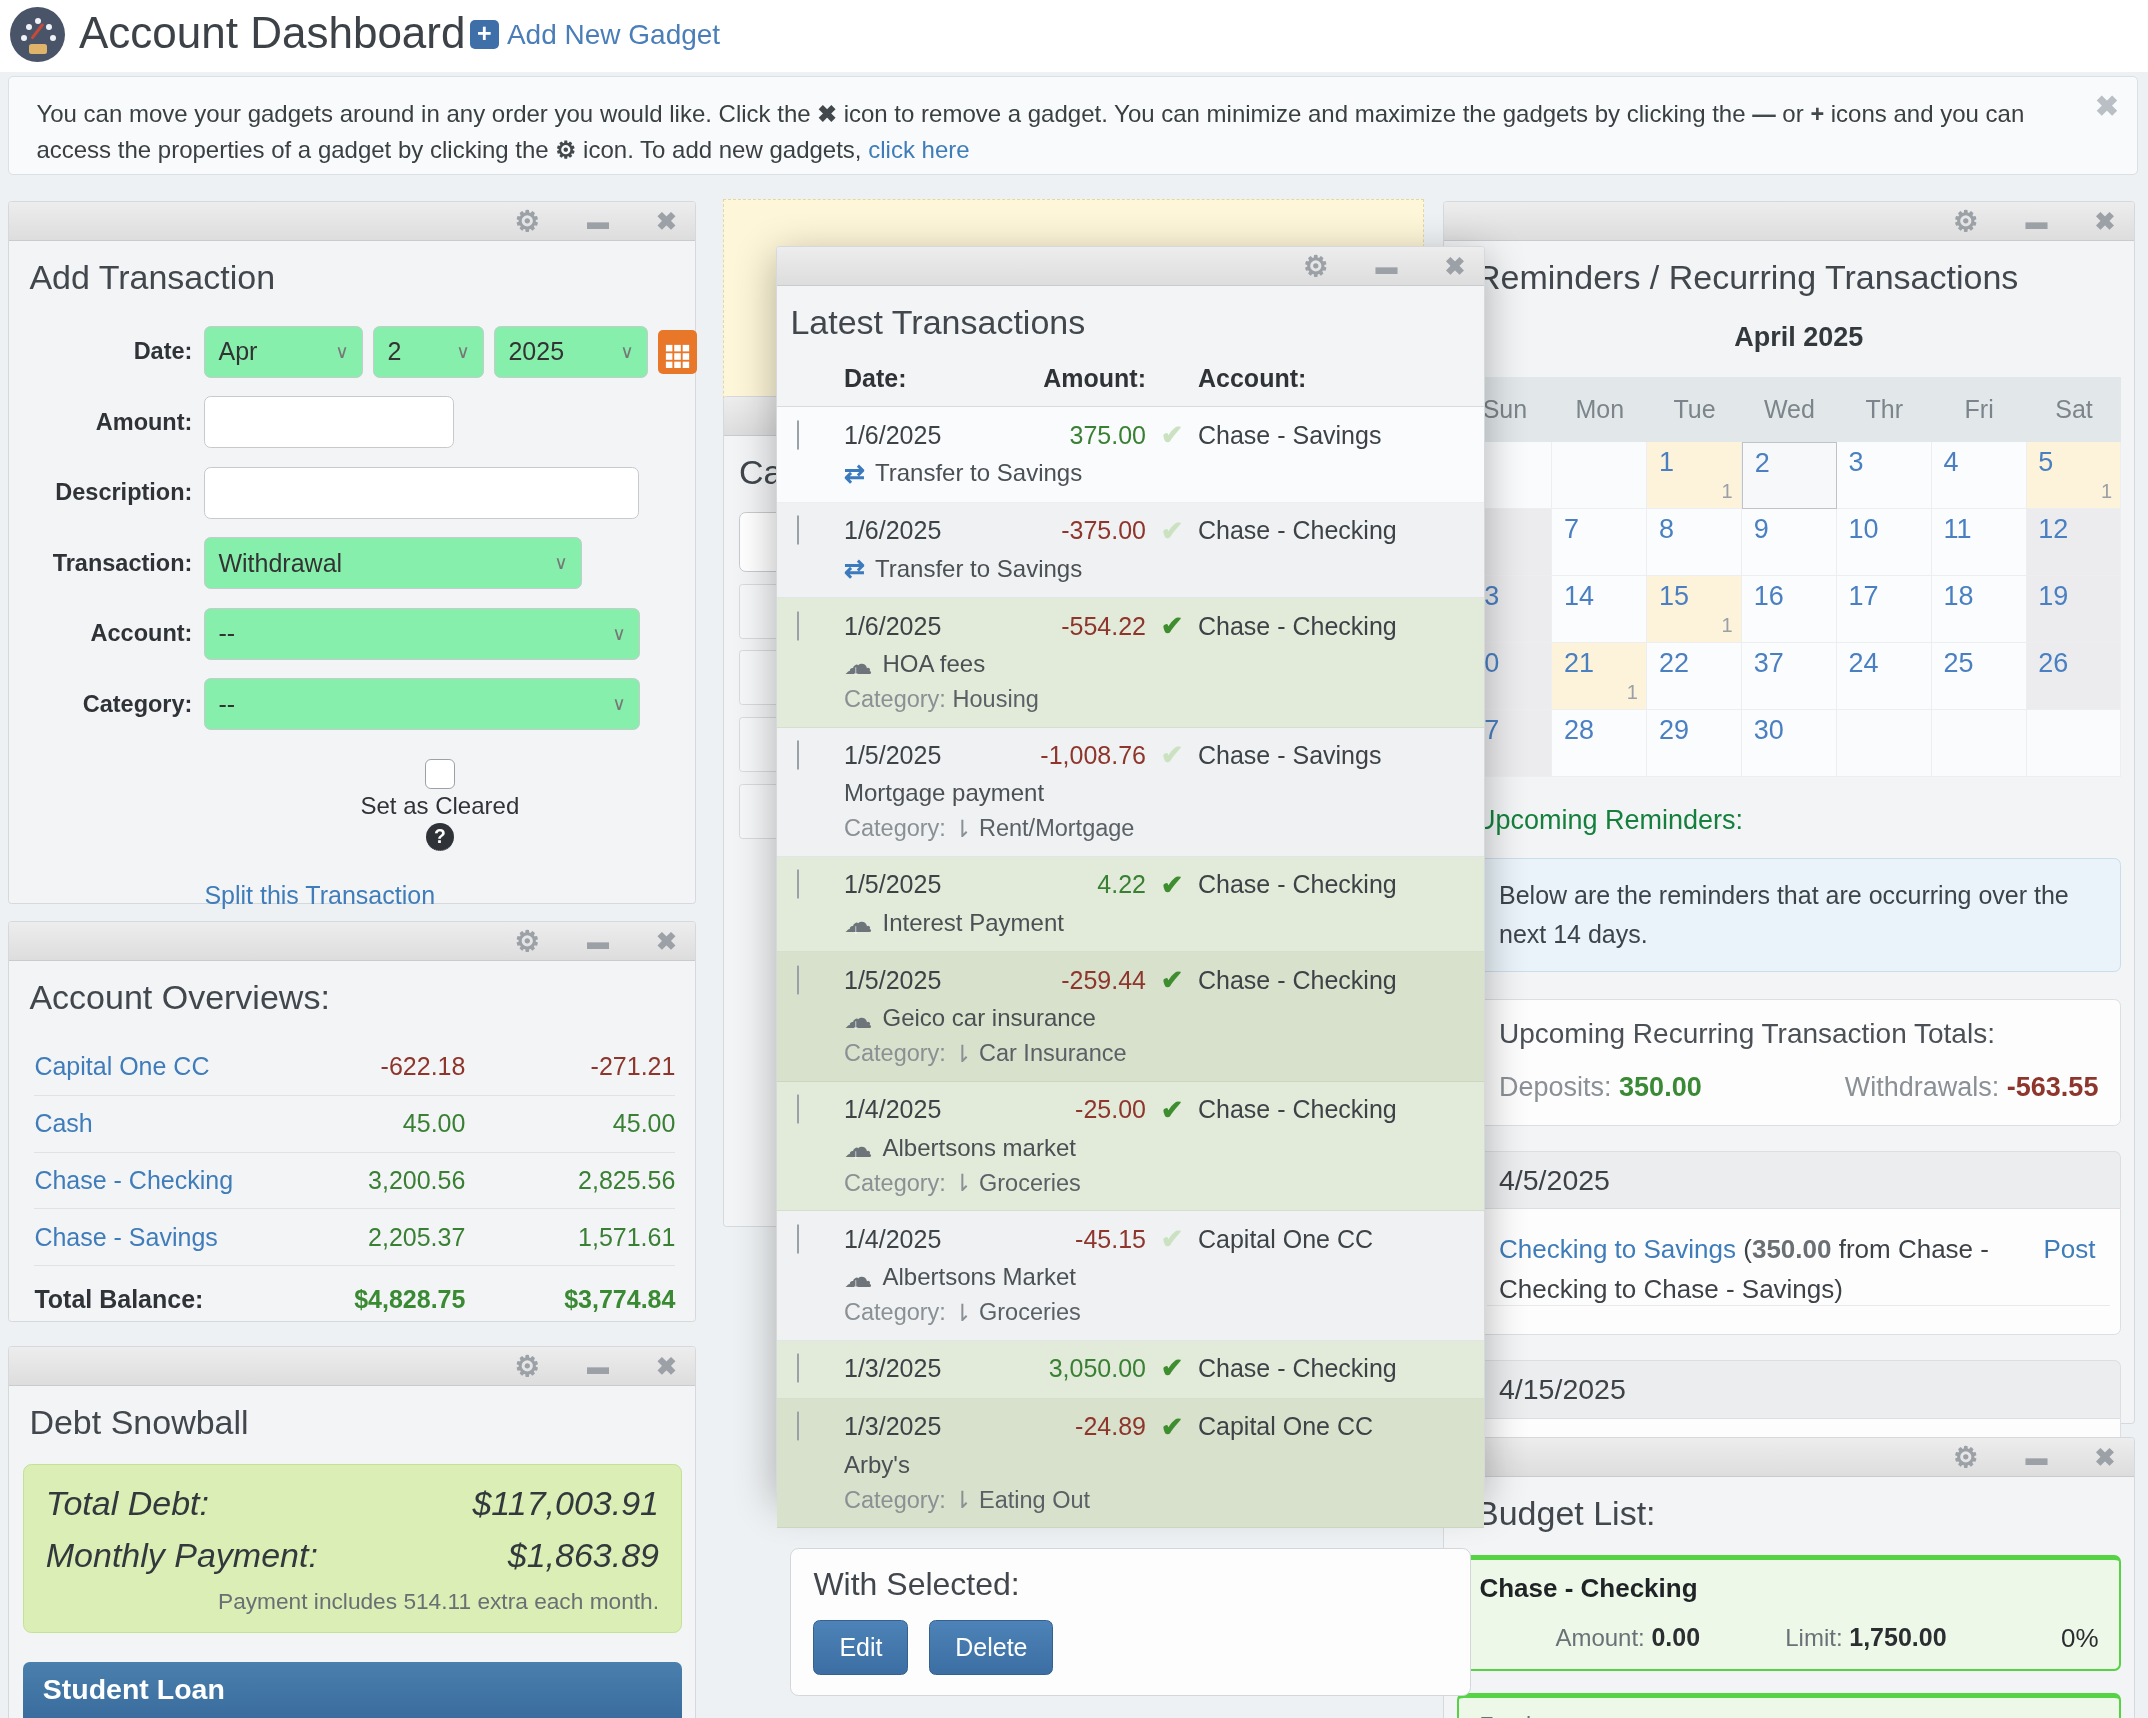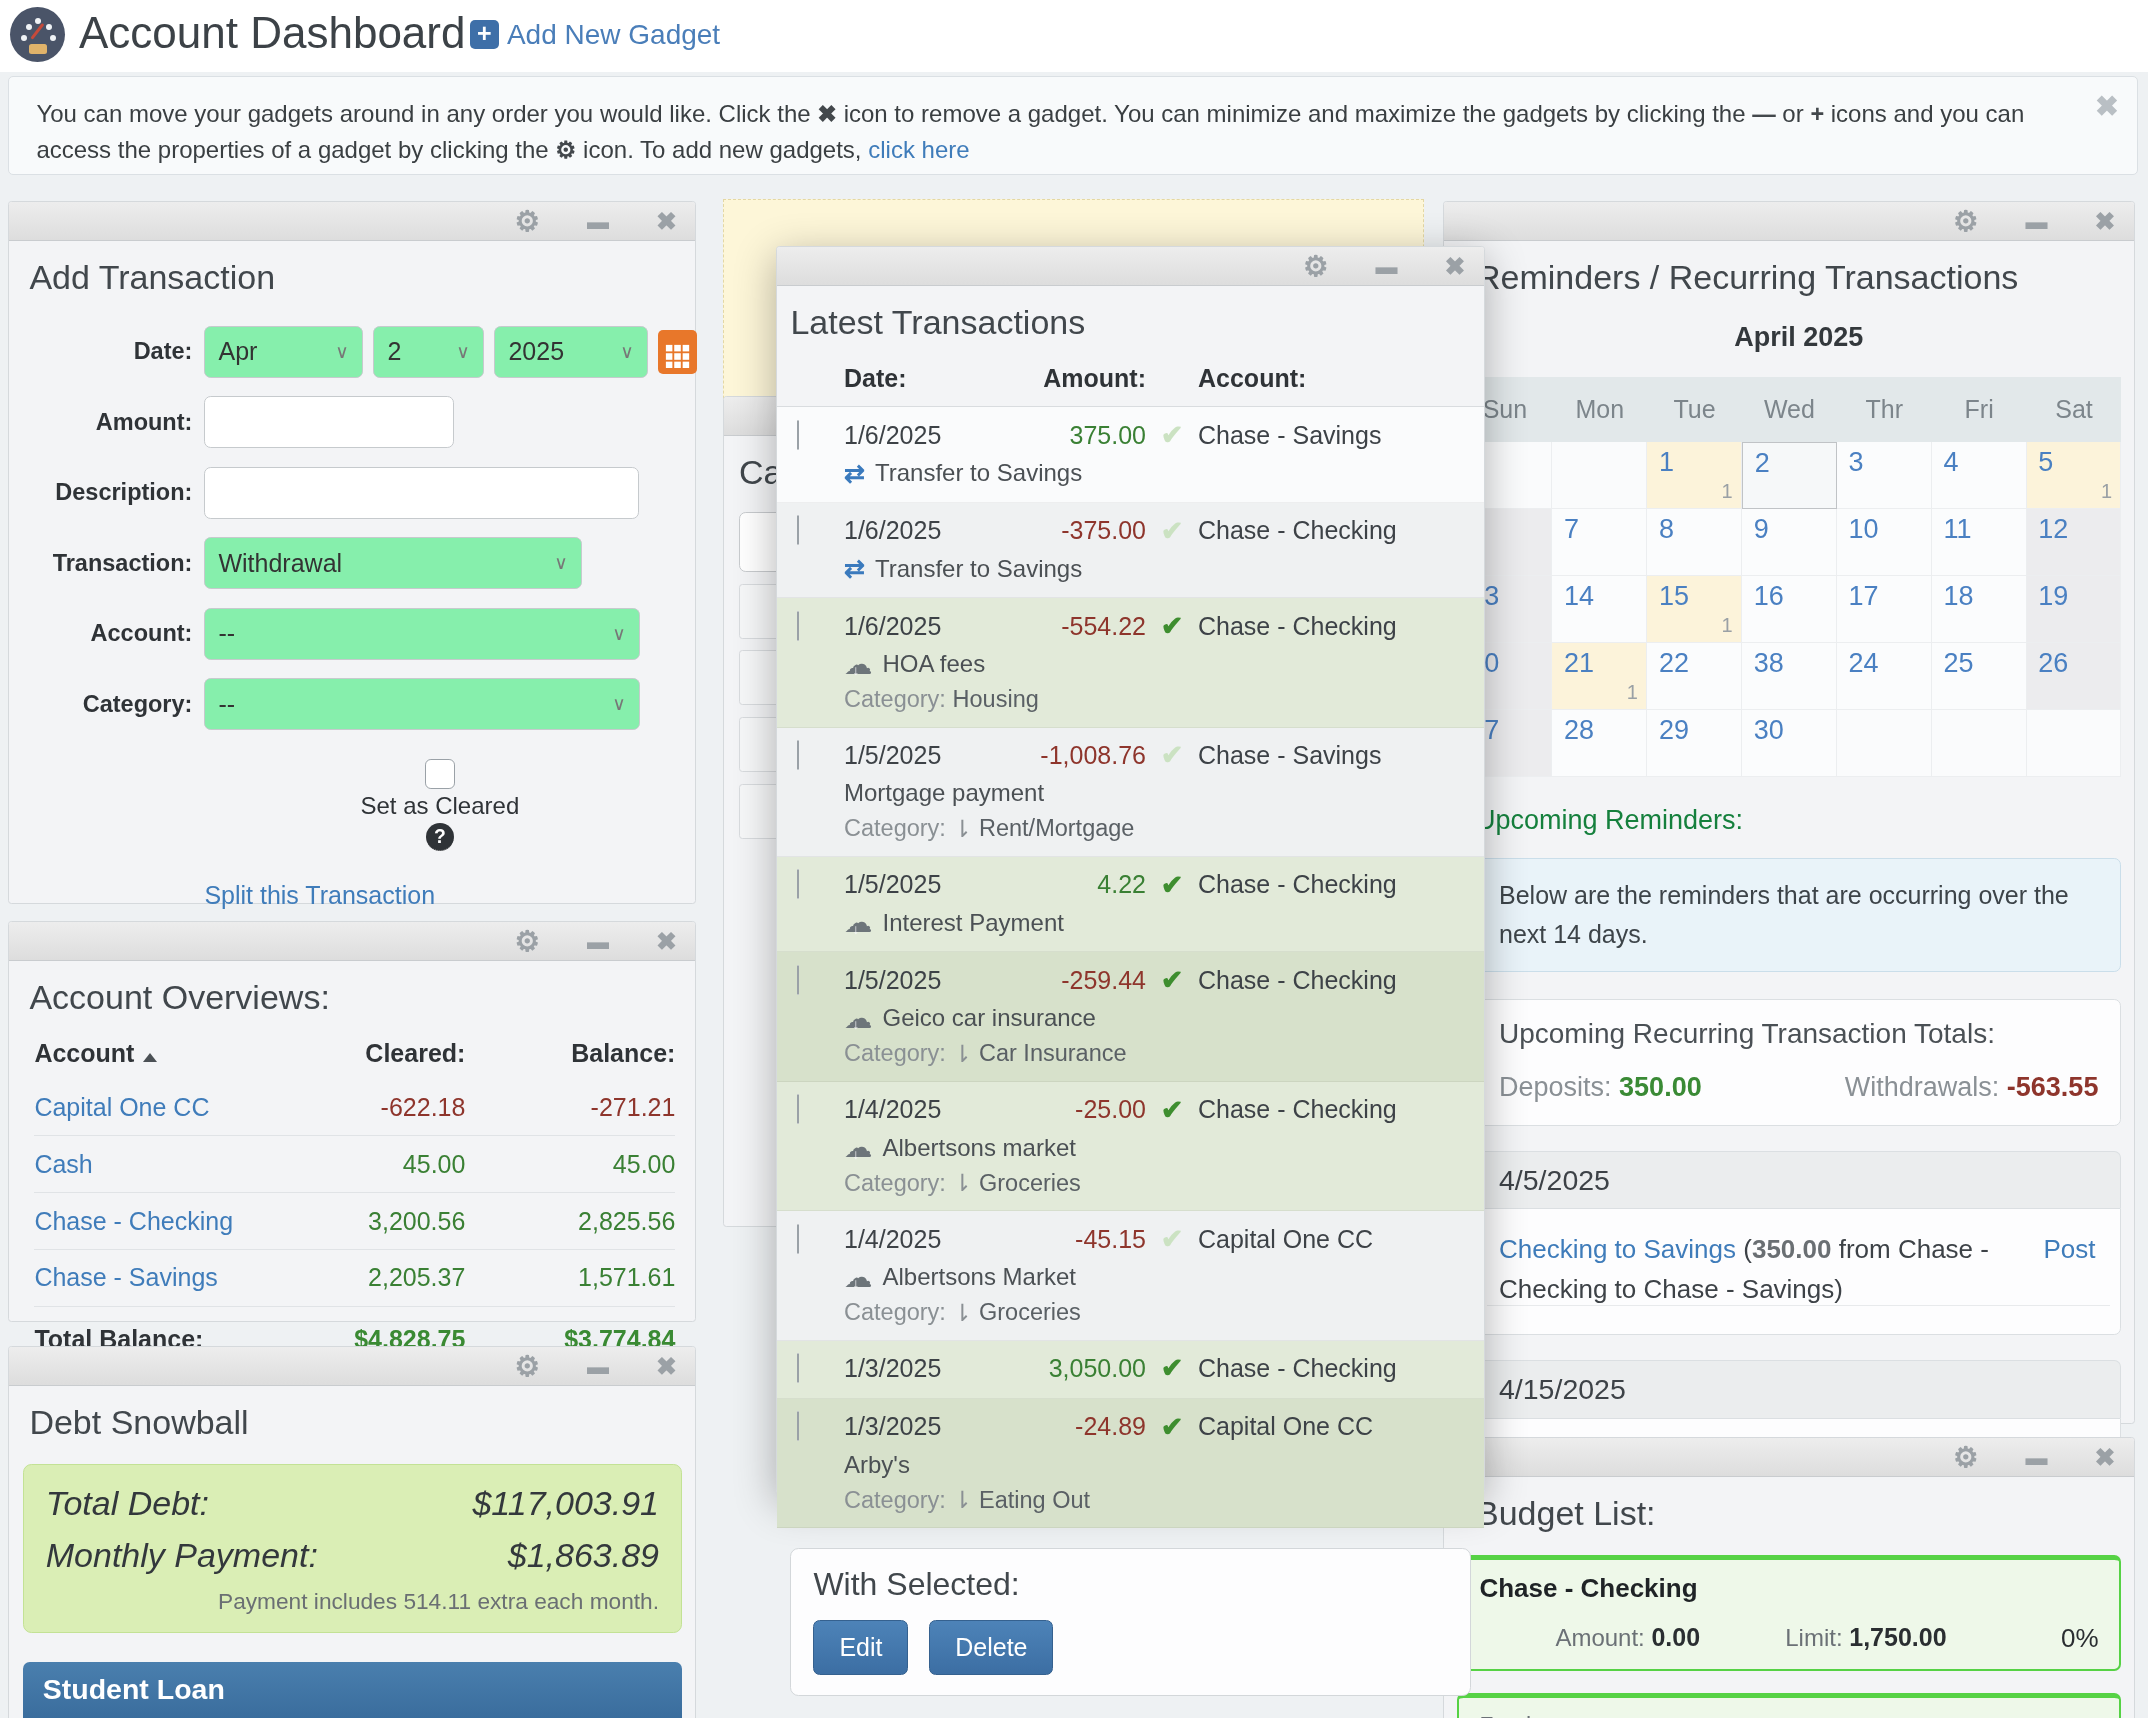--- a/index.html
+++ b/index.html
@@ -277,25 +277,20 @@
   <div class="gadget" style="left:8.4px; top:921px; width:688px; height:401px;">
     <div class="titlebar">
       <div class="tb-icons">
         <span class="tb-gear">⚙</span>
         <span class="tb-min">▬</span>
         <span class="tb-x">✖</span>
       </div>
     </div>
     <div class="gtitle">Account Overviews:</div>
     <div class="ov-table">
-      <div class="ov-head">
-        <div><span>Account</span><span class="sort-caret"></span></div>
-        <div class="r">Cleared:</div>
-        <div class="r">Balance:</div>
-      </div>
       <div>
 
           <div class="ov-row">
             <a class="link">Capital One CC</a>
             <div class="r neg">-622.18</div>
             <div class="r neg">-271.21</div>
           </div>
 
           <div class="ov-row">
             <a class="link">Cash</a>
@@ -488,21 +483,21 @@
               <span class="cal-day">21</span>
               <span class="cal-count">1</span>
             </div>
           
             <div class="cal-cell">
               <span class="cal-day">22</span>
 
             </div>
           
             <div class="cal-cell">
-              <span class="cal-day">38</span>
+              <span class="cal-day">37</span>
 
             </div>
           
             <div class="cal-cell">
               <span class="cal-day">24</span>
 
             </div>
           
             <div class="cal-cell">
               <span class="cal-day">25</span>

